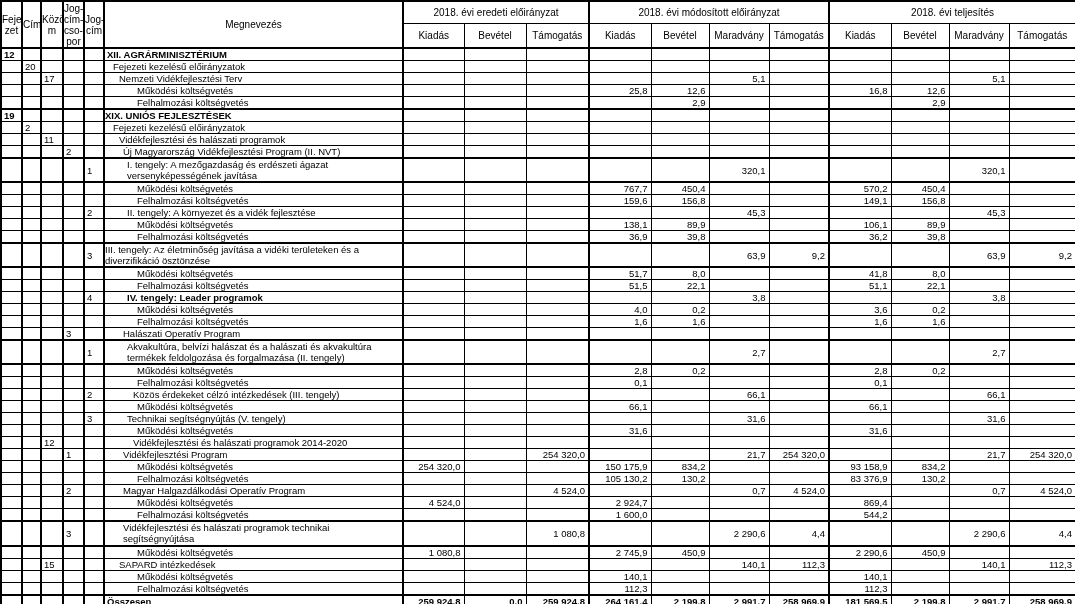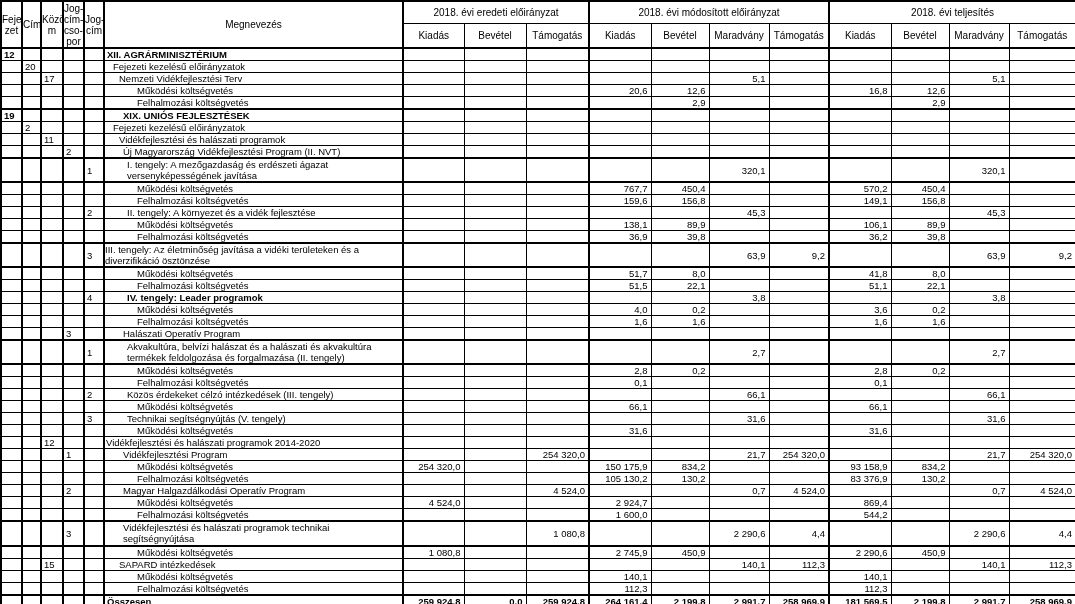--- a/index.html
+++ b/index.html
@@ -139,21 +139,21 @@
       <tr class="">
         <td class="idc thr"></td>
         <td class="idc thr"></td>
         <td class="idc thr"></td>
         <td class="idc thr"></td>
         <td class="idc thr"></td>
         <td class="namec thr" style="padding-left: 32px;">Működési költségvetés</td>
         <td class="num"></td>
         <td class="num"></td>
         <td class="num thr"></td>
-        <td class="num">20,6</td>
+        <td class="num">25,8</td>
         <td class="num">12,6</td>
         <td class="num"></td>
         <td class="num thr"></td>
         <td class="num">16,8</td>
         <td class="num">12,6</td>
         <td class="num"></td>
         <td class="num"></td>
       </tr>
       <tr class="">
         <td class="idc thr"></td>
@@ -173,21 +173,21 @@
         <td class="num">2,9</td>
         <td class="num"></td>
         <td class="num"></td>
       </tr>
       <tr class="bold tt">
         <td class="idc thr">19</td>
         <td class="idc thr"></td>
         <td class="idc thr"></td>
         <td class="idc thr"></td>
         <td class="idc thr"></td>
-        <td class="namec thr" style="padding-left: 18px; margin-top: 7px;">XIX. UNIÓS FEJLESZTÉSEK</td>
+        <td class="namec thr" style="padding-left: 0; margin-top: 7px;">XIX. UNIÓS FEJLESZTÉSEK</td>
         <td class="num"></td>
         <td class="num"></td>
         <td class="num thr"></td>
         <td class="num"></td>
         <td class="num"></td>
         <td class="num"></td>
         <td class="num thr"></td>
         <td class="num"></td>
         <td class="num"></td>
         <td class="num"></td>
@@ -553,21 +553,21 @@
         <td class="num"></td>
         <td class="num"></td>
         <td class="num"></td>
       </tr>
       <tr class="">
         <td class="idc thr"></td>
         <td class="idc thr"></td>
         <td class="idc thr"></td>
         <td class="idc thr"></td>
         <td class="idc thr">2</td>
-        <td class="namec thr" style="padding-left: 22px;">Közös érdekeket célzó intézkedések (III. tengely)</td>
+        <td class="namec thr" style="padding-left: 28px;">Közös érdekeket célzó intézkedések (III. tengely)</td>
         <td class="num"></td>
         <td class="num"></td>
         <td class="num thr"></td>
         <td class="num"></td>
         <td class="num"></td>
         <td class="num">66,1</td>
         <td class="num thr"></td>
         <td class="num"></td>
         <td class="num"></td>
         <td class="num">66,1</td>
@@ -629,21 +629,21 @@
         <td class="num"></td>
         <td class="num"></td>
         <td class="num"></td>
       </tr>
       <tr class="">
         <td class="idc thr"></td>
         <td class="idc thr"></td>
         <td class="idc thr">12</td>
         <td class="idc thr"></td>
         <td class="idc thr"></td>
-        <td class="namec thr" style="padding-left: 1px;">Vidékfejlesztési és halászati programok 2014-2020</td>
+        <td class="namec thr" style="padding-left: 28px;">Vidékfejlesztési és halászati programok 2014-2020</td>
         <td class="num"></td>
         <td class="num"></td>
         <td class="num thr"></td>
         <td class="num"></td>
         <td class="num"></td>
         <td class="num"></td>
         <td class="num thr"></td>
         <td class="num"></td>
         <td class="num"></td>
         <td class="num"></td>

